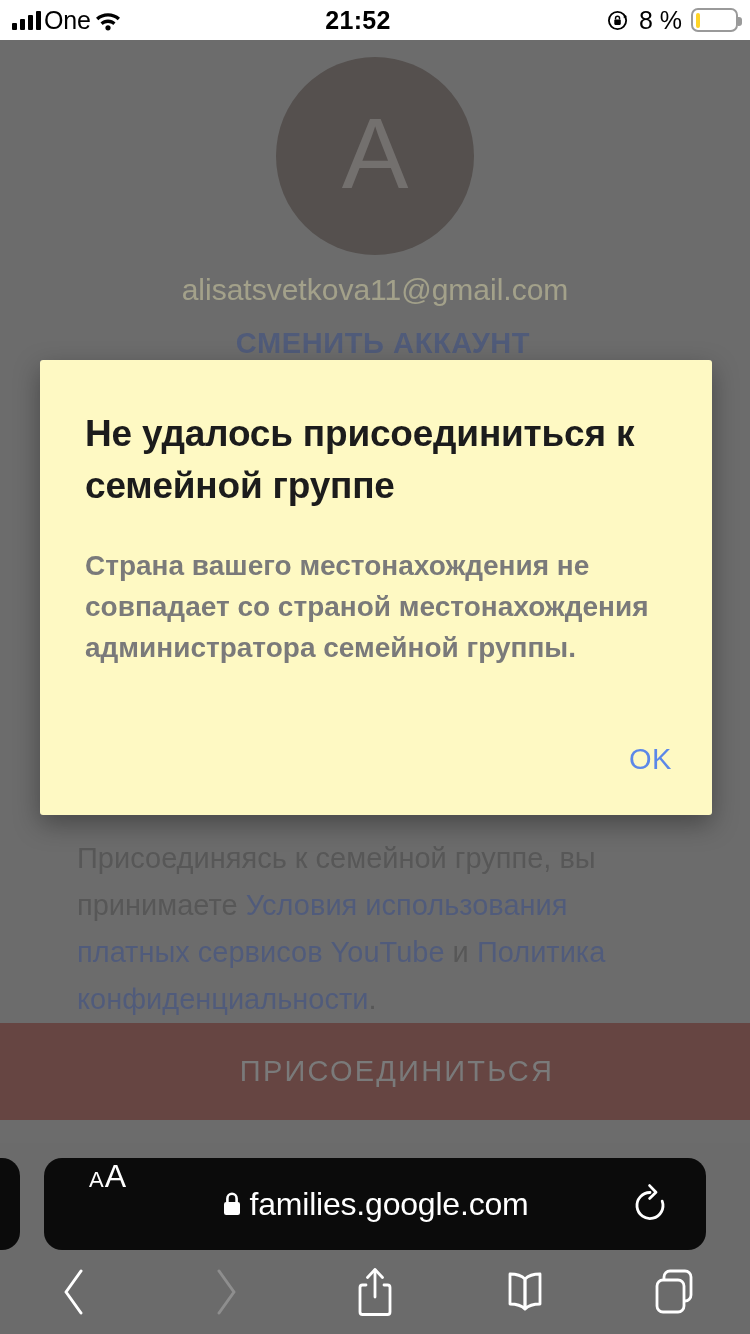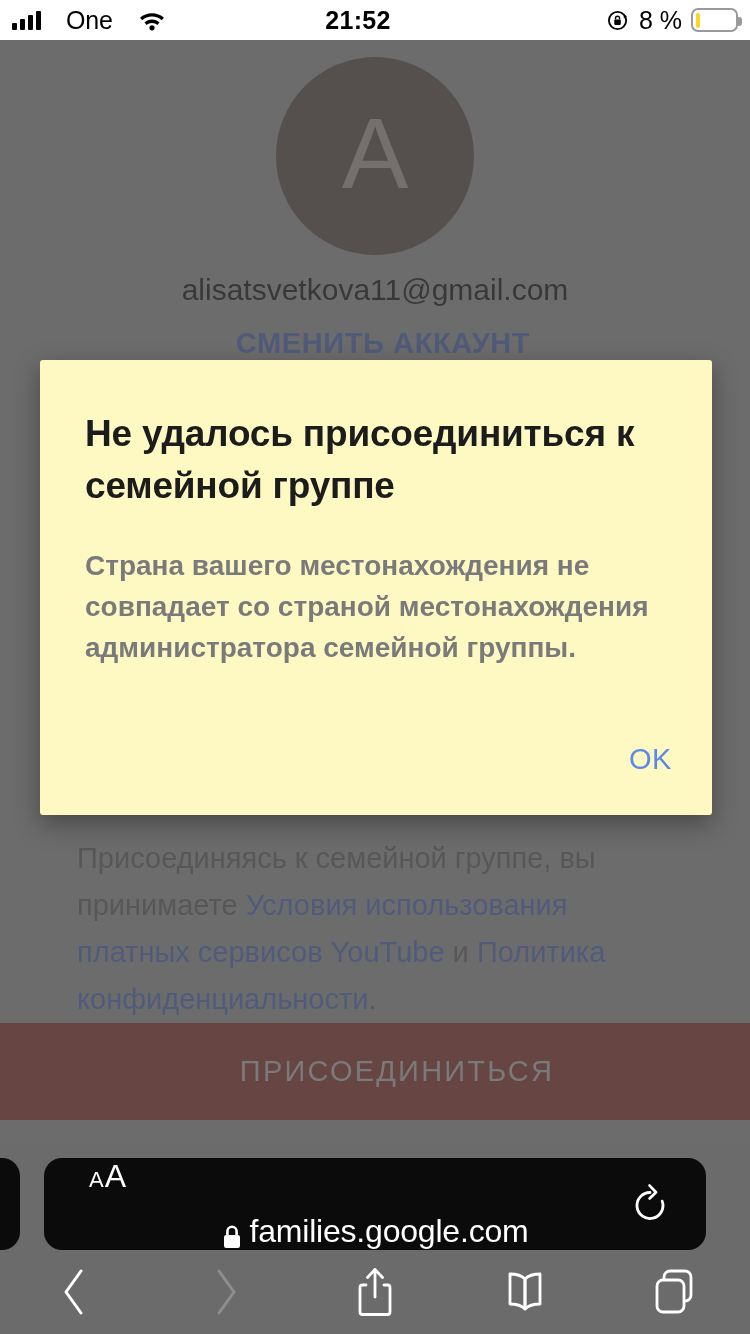--- a/index.html
+++ b/index.html
@@ -19,21 +19,21 @@
   
   .statusbar {
     position:absolute; top:0; left:0;
     width:750px; height:40px;
     background:#ffffff;
     display:flex; align-items:center;
     z-index:60;
   }
   .sb-left {
     position:absolute; left:12px; top:0; height:40px;
-    display:flex; align-items:center; gap:25px;
+    display:flex; align-items:center; gap:3px;
   }
   .sig { display:flex; align-items:flex-end; gap:3px; height:20px; }
   .sig i { display:block; width:5px; background:#000; border-radius:1px; }
   .sig i:nth-child(1){ height:7px; }
   .sig i:nth-child(2){ height:11px; }
   .sig i:nth-child(3){ height:15px; }
   .sig i:nth-child(4){ height:19px; }
   .carrier { font-size:25px; color:#000; letter-spacing:-0.2px; line-height:1; }
   .wifi { width:28px; height:22px; display:block; }
   .sb-clock {
@@ -73,21 +73,21 @@
     width:198px; height:198px; border-radius:50%;
     background:#453a35;
     display:flex; align-items:center; justify-content:center;
   }
   .avatar span {
     font-size:100px; color:#8d8580; font-weight:400; line-height:1;
     margin-top:-6px;
   }
   .email {
     position:absolute; left:0; top:232px; width:750px;
-    text-align:center; font-size:30px; color:#000000; line-height:1.2;
+    text-align:center; font-size:30px; color:#fef9c3; line-height:1.2;
   }
   .switch-acct {
     position:absolute; left:0; top:287px; width:750px;
     text-align:center; font-size:29px; color:#39539b;
     font-weight:bold; letter-spacing:0.6px;padding-left:16px;
   }
   .terms {
     position:absolute; left:77px; top:795px; width:600px;
     font-size:29px; line-height:47px; color:#4a4a4a;
   }
@@ -152,21 +152,21 @@
   }
   .aa {
     position:absolute; left:45px; top:0; height:92px;
     display:flex; align-items:baseline; gap:1px;
     color:#ffffff;
   }
   .aa .small { font-size:22px; }
   .aa .big { font-size:32px; }
   .url-center {
     position:absolute; left:0; top:0; width:662px; height:92px;
-    display:flex; align-items:flex-end; justify-content:center; gap:8px;
+    display:flex; align-items:center; justify-content:center; gap:8px;
   }
   .lock { width:20px; height:26px; display:block; }
   .url-text { font-size:32px; color:#ffffff; letter-spacing:-0.2px; }
   .reload {
     position:absolute; right:36px; top:0; height:92px;
     display:flex; align-items:center;
   }
   .toolbar {
     position:absolute; left:0; bottom:0; width:750px; height:84px;
     display:flex; align-items:center;

